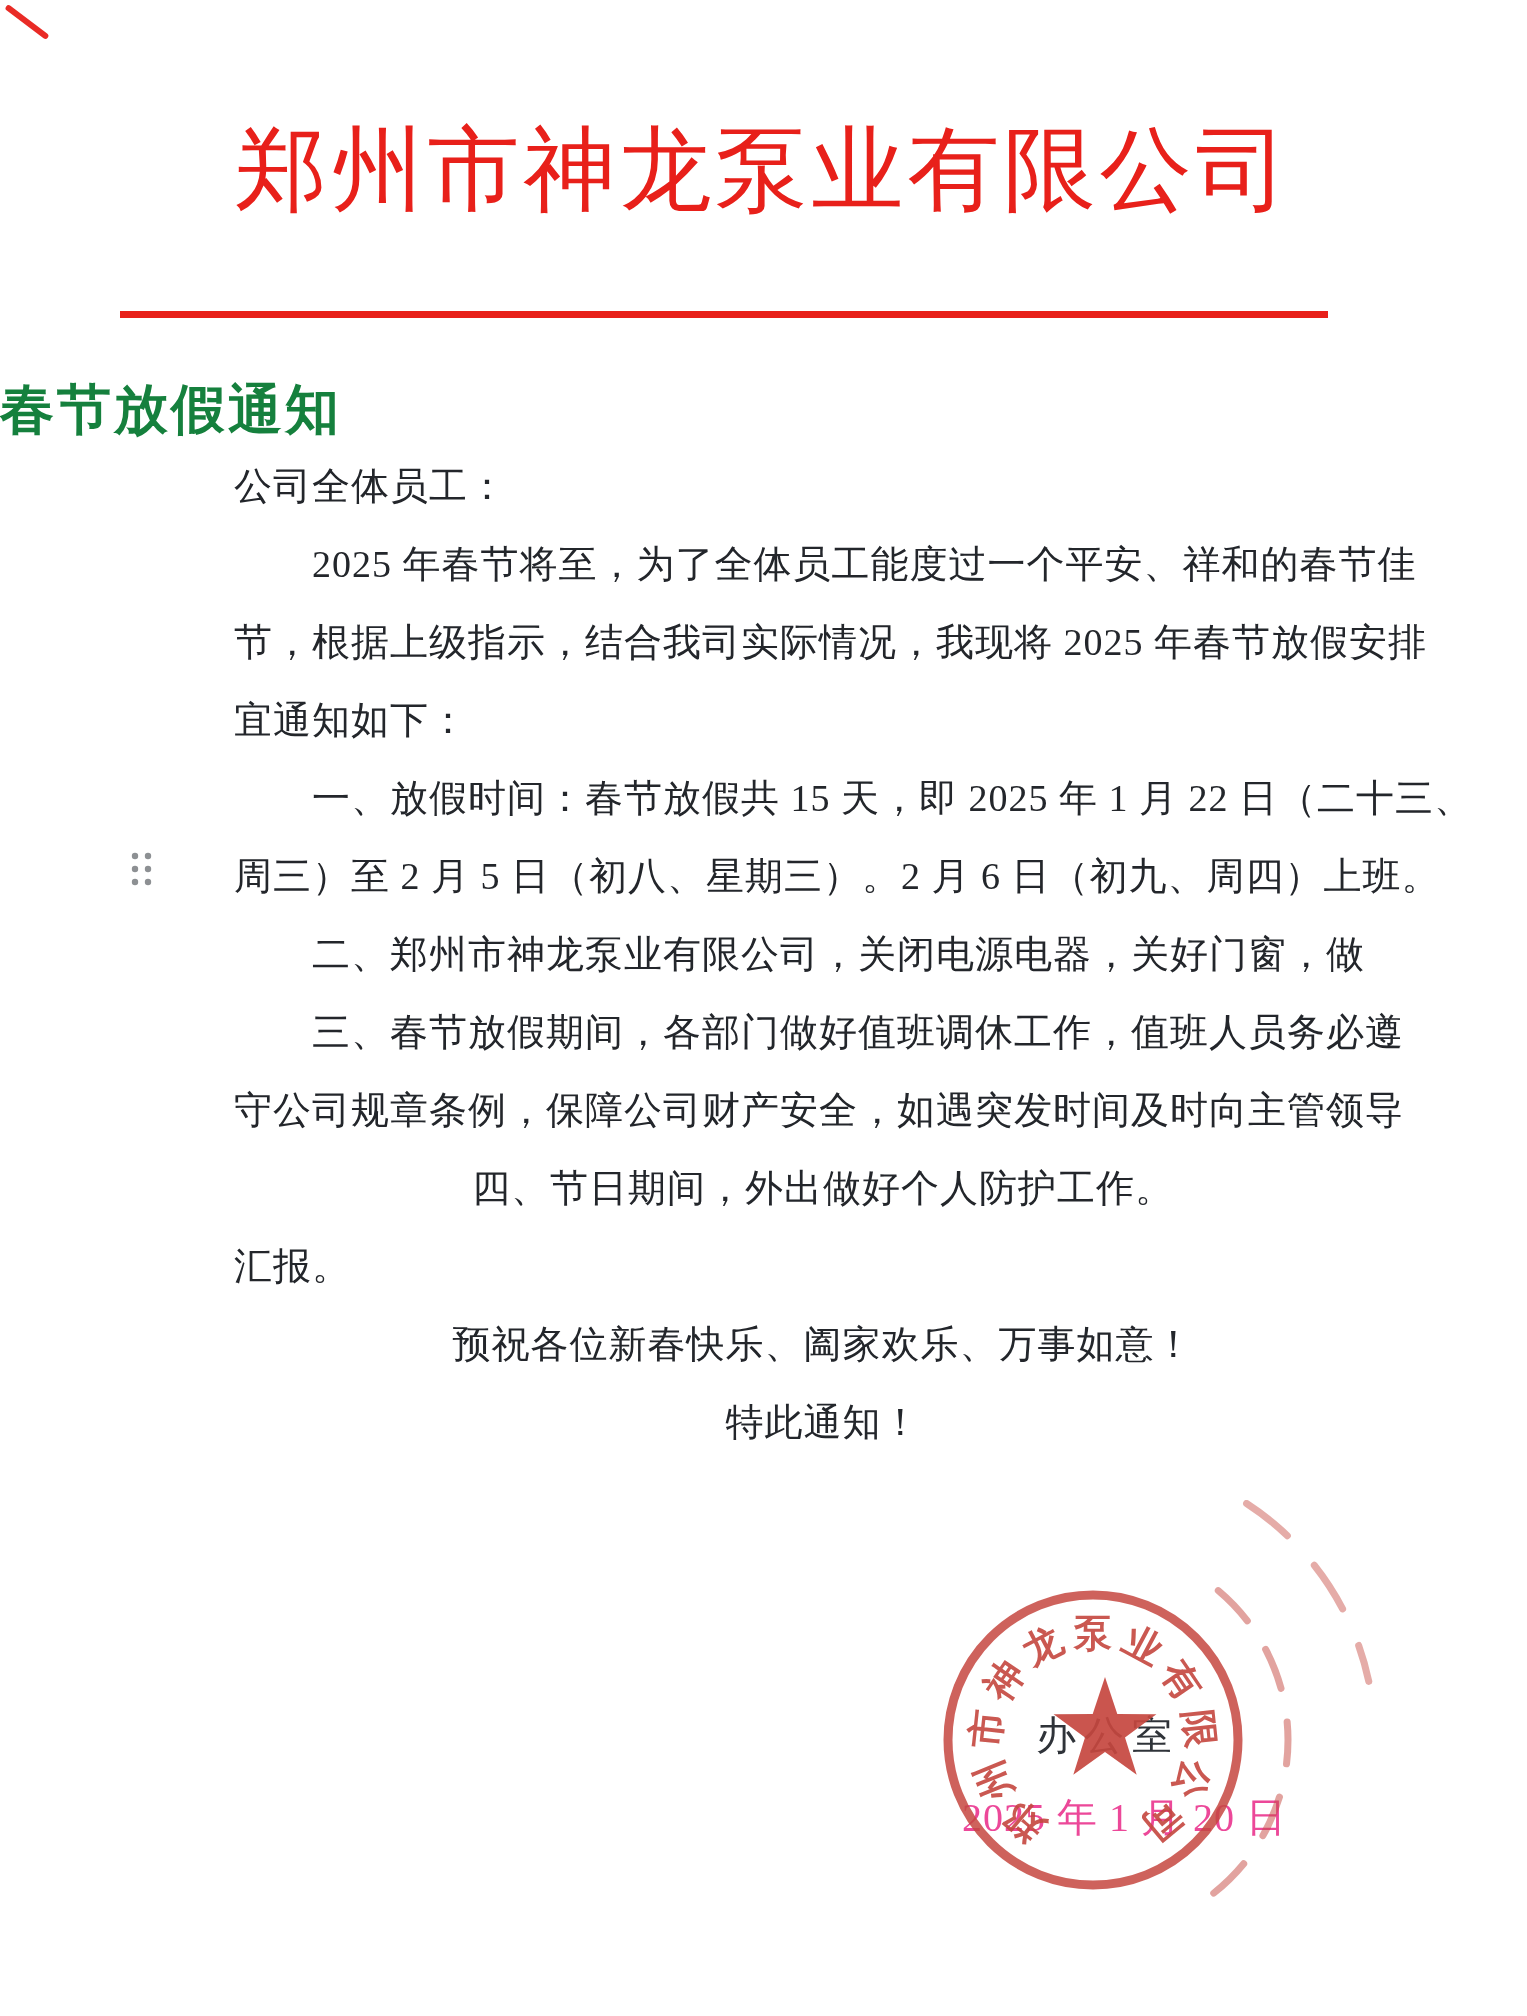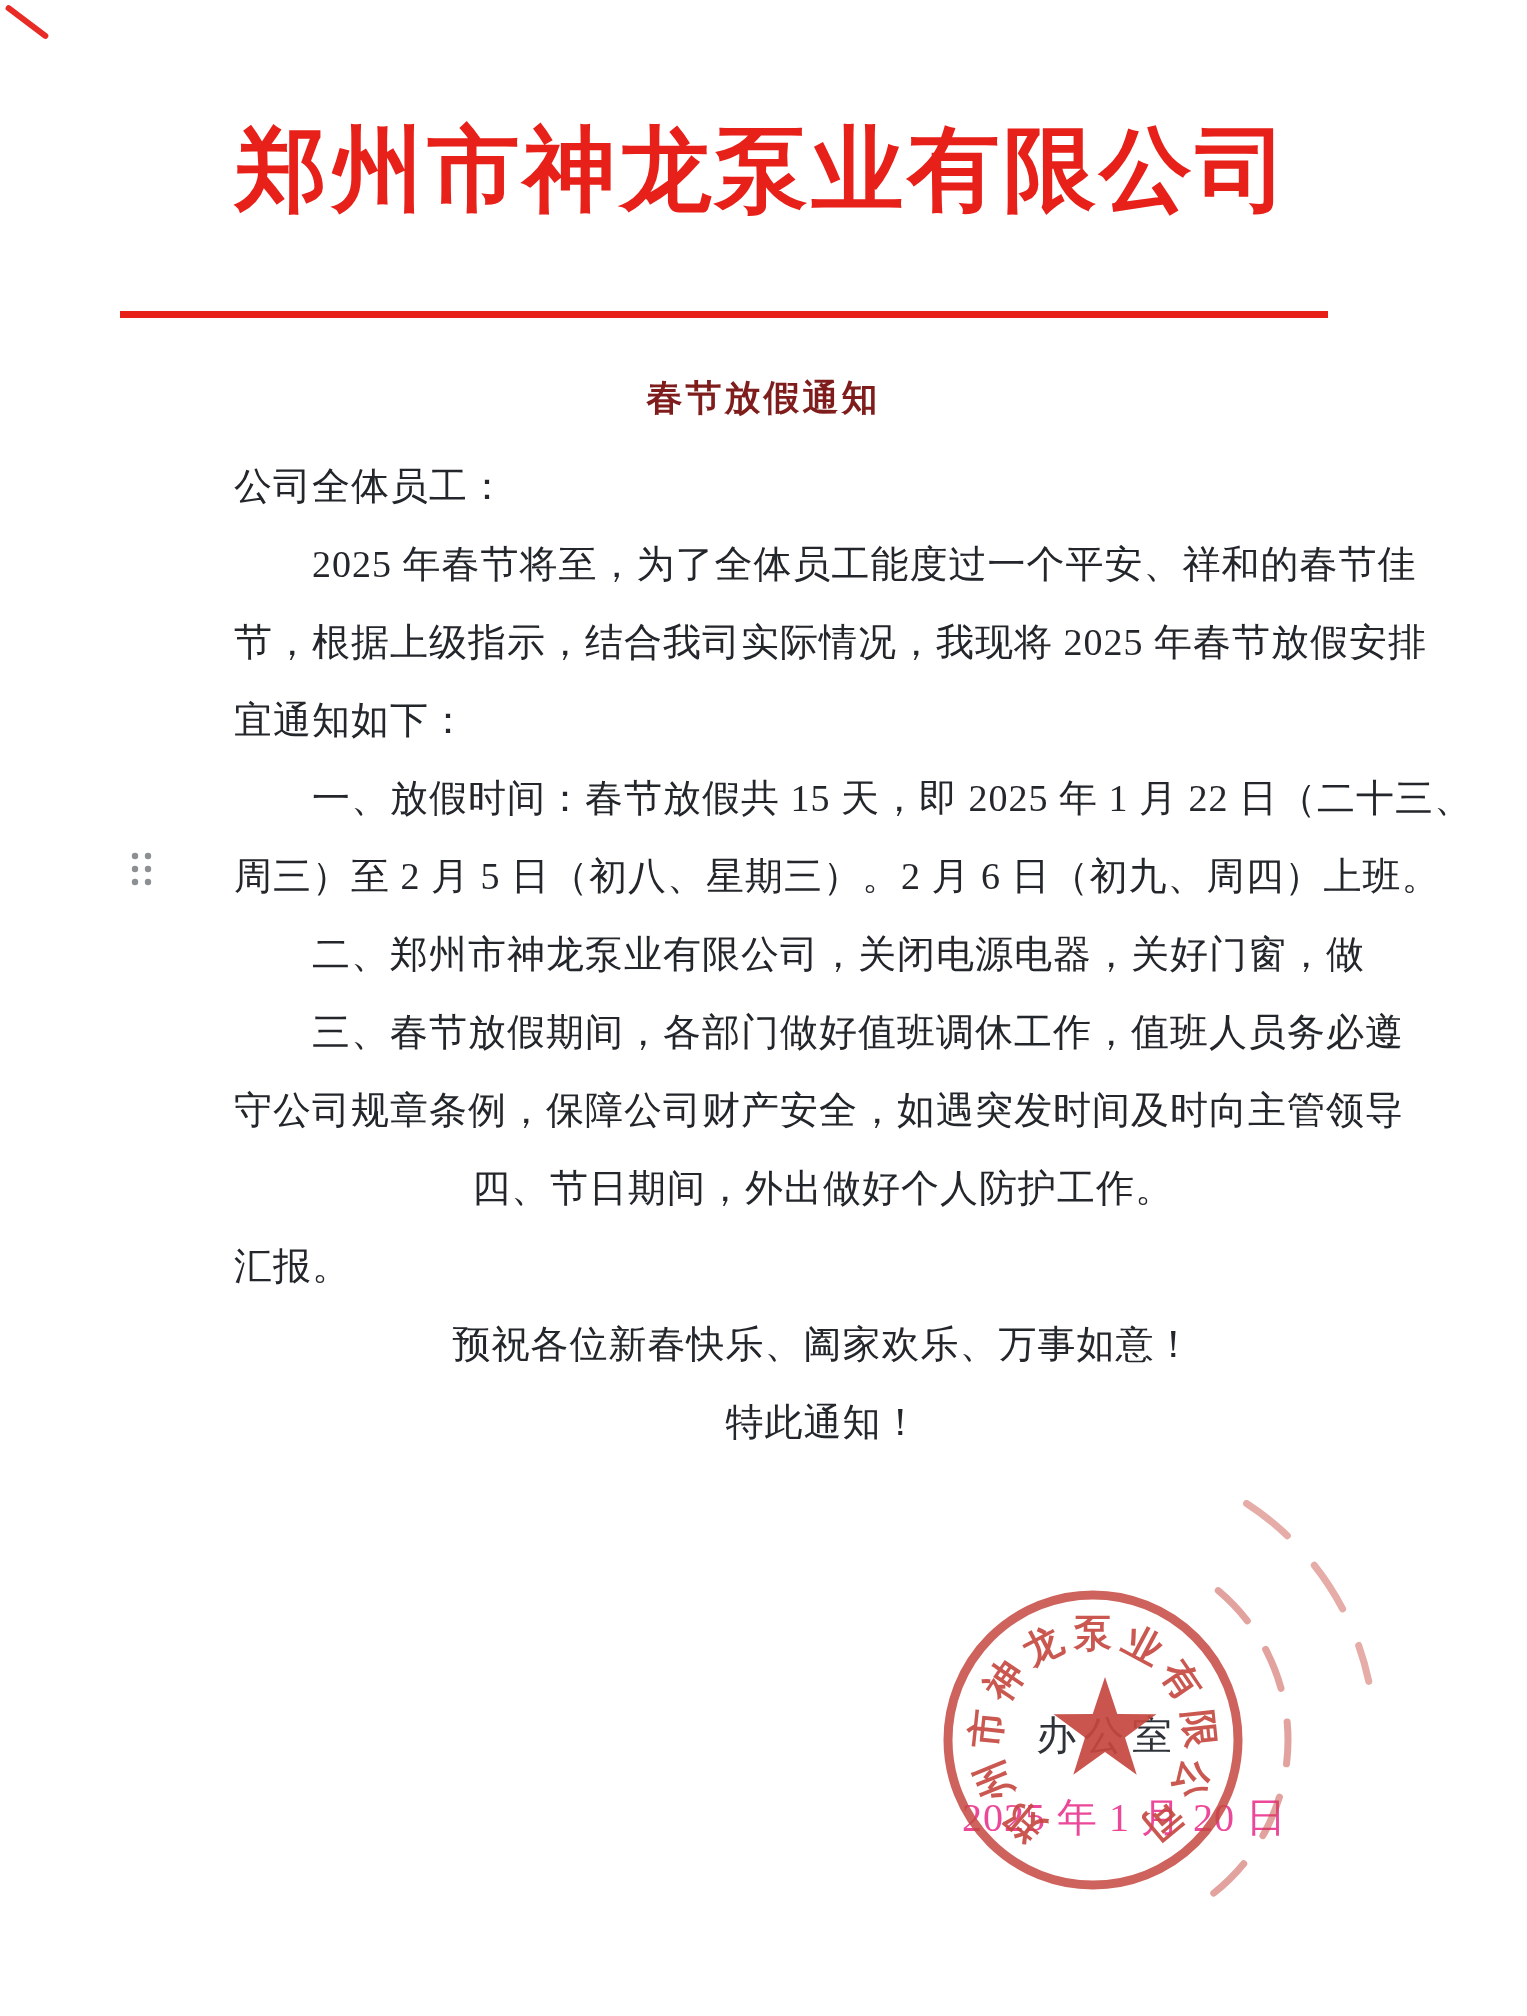--- a/index.html
+++ b/index.html
@@ -14,33 +14,33 @@
     --body-text:#23262b;
   }
   .pen-mark{
     position:absolute;left:8px;top:4px;width:52px;height:6px;
     background:var(--accent-red);border-radius:3px;
     transform:rotate(37deg);transform-origin:0 0;opacity:.95;
   }
   .company-header{
     position:absolute;top:108px;left:0;width:100%;
     text-align:center;
-    font-size:92px;font-weight:bold;letter-spacing:4px;
+    font-size:92px;font-weight:normal;letter-spacing:4px;
     color:var(--accent-red);
     white-space:nowrap;
   }
   .red-rule{
     position:absolute;left:120px;top:311px;width:1208px;height:7px;
     background:var(--accent-red);
   }
   .doc-title{
     position:absolute;top:374px;left:0;width:100%;
-    text-align:center;
-    font-size:36px;font-weight:bold;letter-spacing:3px;
-    color:#7f1d1d;
+    text-align:left;
+    font-size:54px;font-weight:bold;letter-spacing:3px;
+    color:#15803d;
   }
   .body-text{
     position:absolute;left:206px;top:447px;width:1100px;
     color:var(--body-text);
     margin-left:28px;
   }
   .body-line{
     height:78px;line-height:78px;
     font-size:38px;letter-spacing:1px;
     white-space:nowrap;

